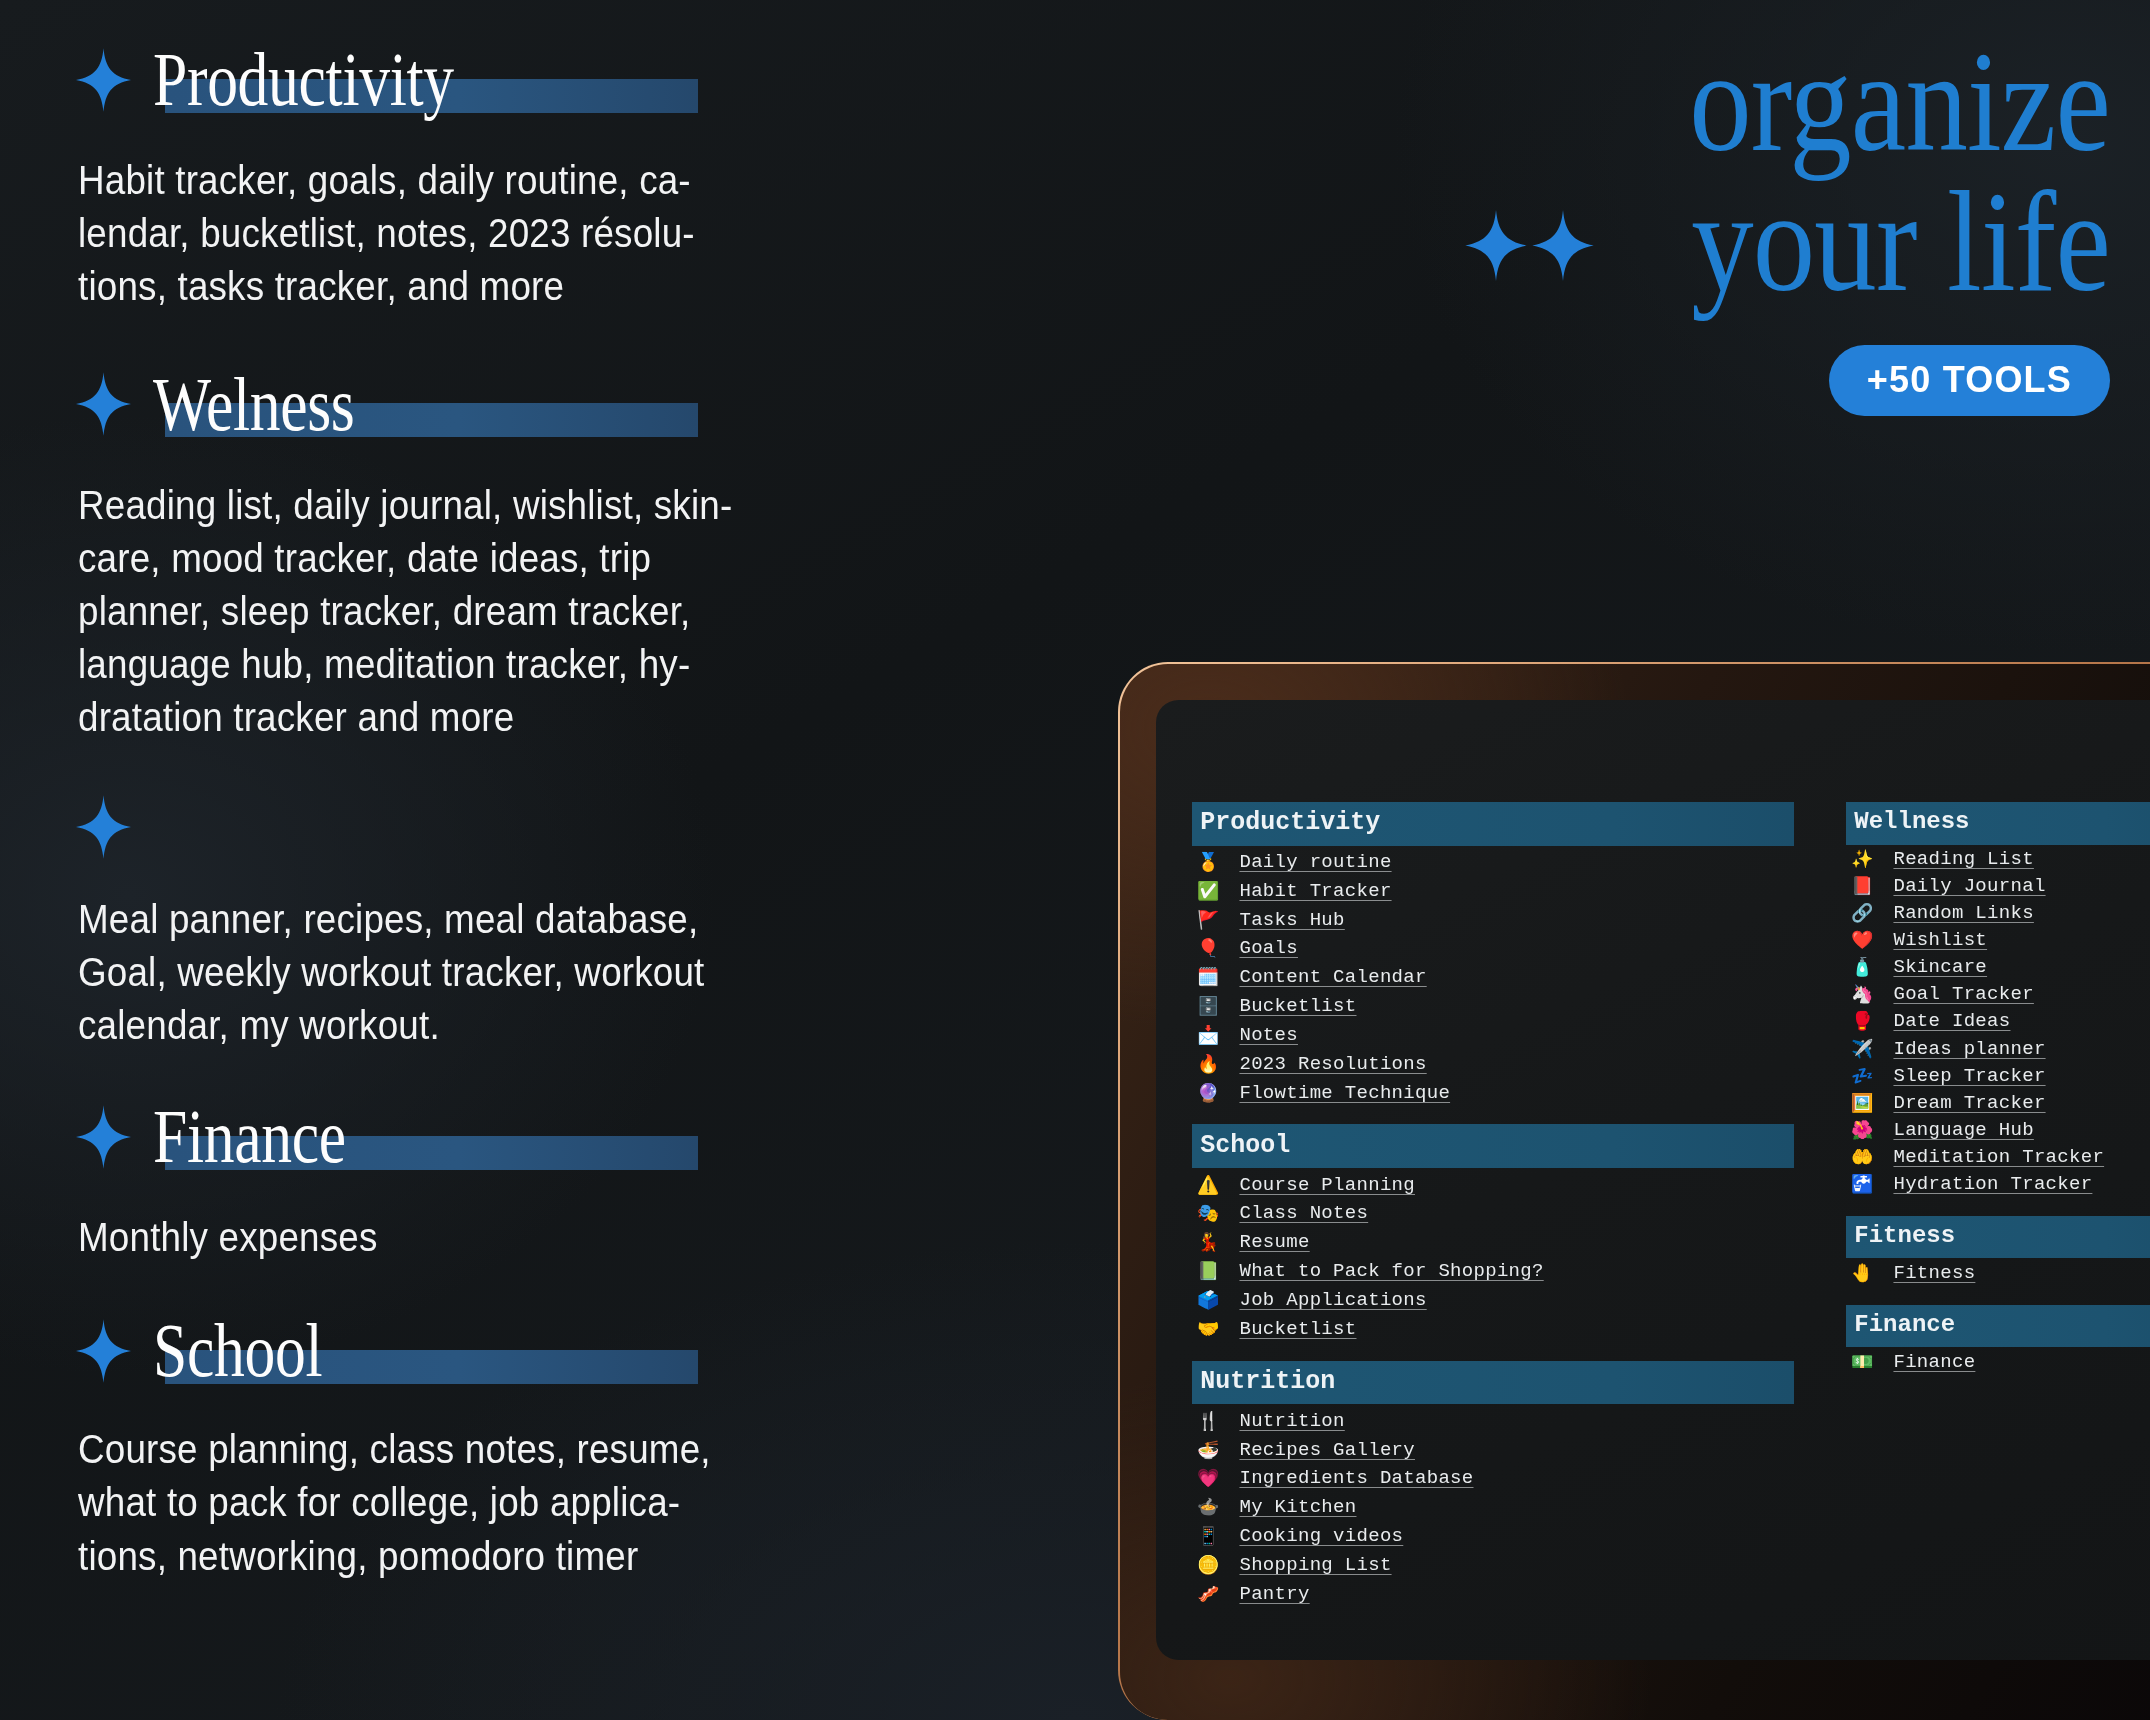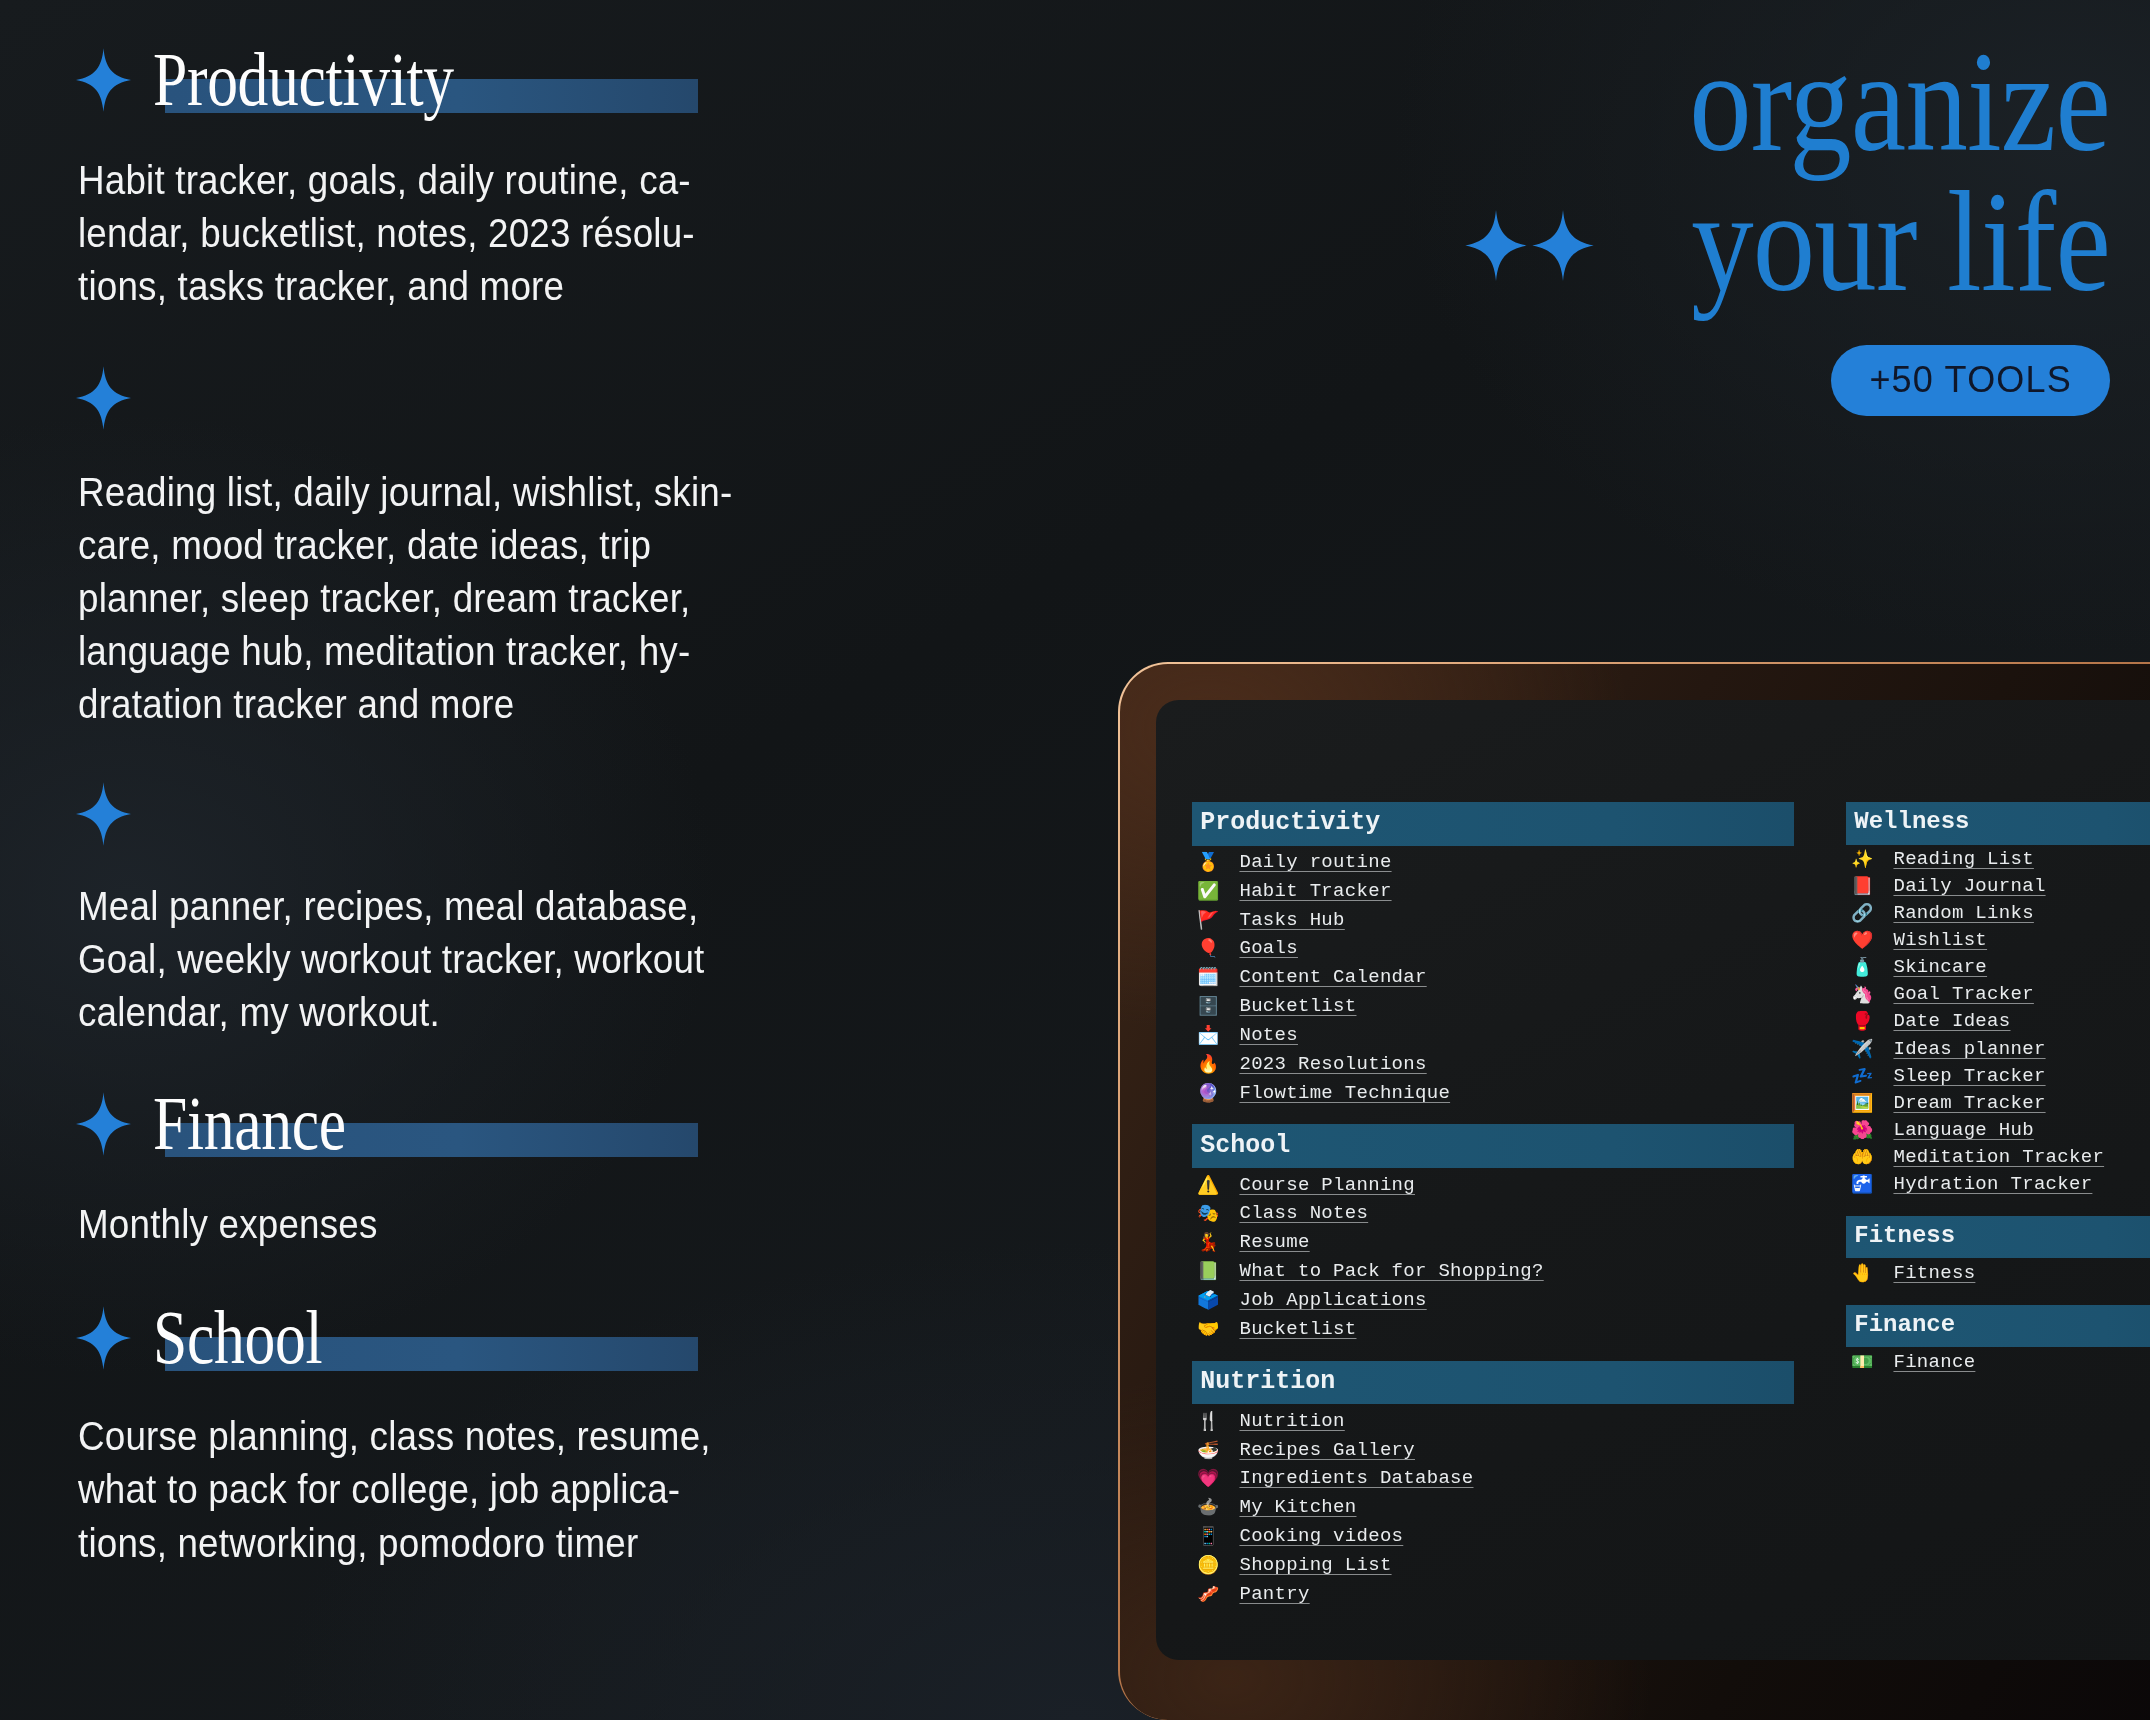--- a/index.html
+++ b/index.html
@@ -134,25 +134,25 @@
     gap:5.2px;
     margin-right:12px;
     margin-bottom:-8.6px;
   }
 
   #tools-badge {
     display:inline-flex;
     align-items:center;
     justify-content:center;
     background:#2480d8;
-    color:#0f172a;
+    color:#ffffff;
     border-radius:860px;
     padding:13.8px 38px 15.5px 38px;
     font-size:36px;
-    font-weight:400;
+    font-weight:700;
     letter-spacing:1.2px;
     margin-top:36px;
     font-family:"Liberation Sans", sans-serif;
   }
 
   
   #tablet {
     position:absolute;
     left:1118px;
     top:662px;
@@ -258,20 +258,24 @@
     <div class="body-text">Habit tracker, goals, daily routine, ca-
 lendar, bucketlist, notes, 2023 résolu-
 tions, tasks tracker, and more</div>
   </div>
 
   <div class="section-block sp-welness">
     <div class="heading-row">
       <svg class="sparkle" width="55" height="64" viewBox="0 0 64 74">
         <path d="M32 0 C34 22 42 33 64 37 C42 41 34 52 32 74 C30 52 22 41 0 37 C22 33 30 22 32 0 Z" fill="#2480d8"></path>
       </svg>
+      <span class="heading-wrap">
+        <span class="heading-bar"></span>
+        <span class="heading-text">Welness</span>
+      </span>
     </div>
     <div class="body-text">Reading list, daily journal, wishlist, skin-
 care, mood tracker, date ideas, trip
 planner, sleep tracker, dream tracker,
 language hub, meditation tracker, hy-
 dratation tracker and more</div>
   </div>
 
   <div class="section-block sp-nutrition">
     <div class="heading-row">

